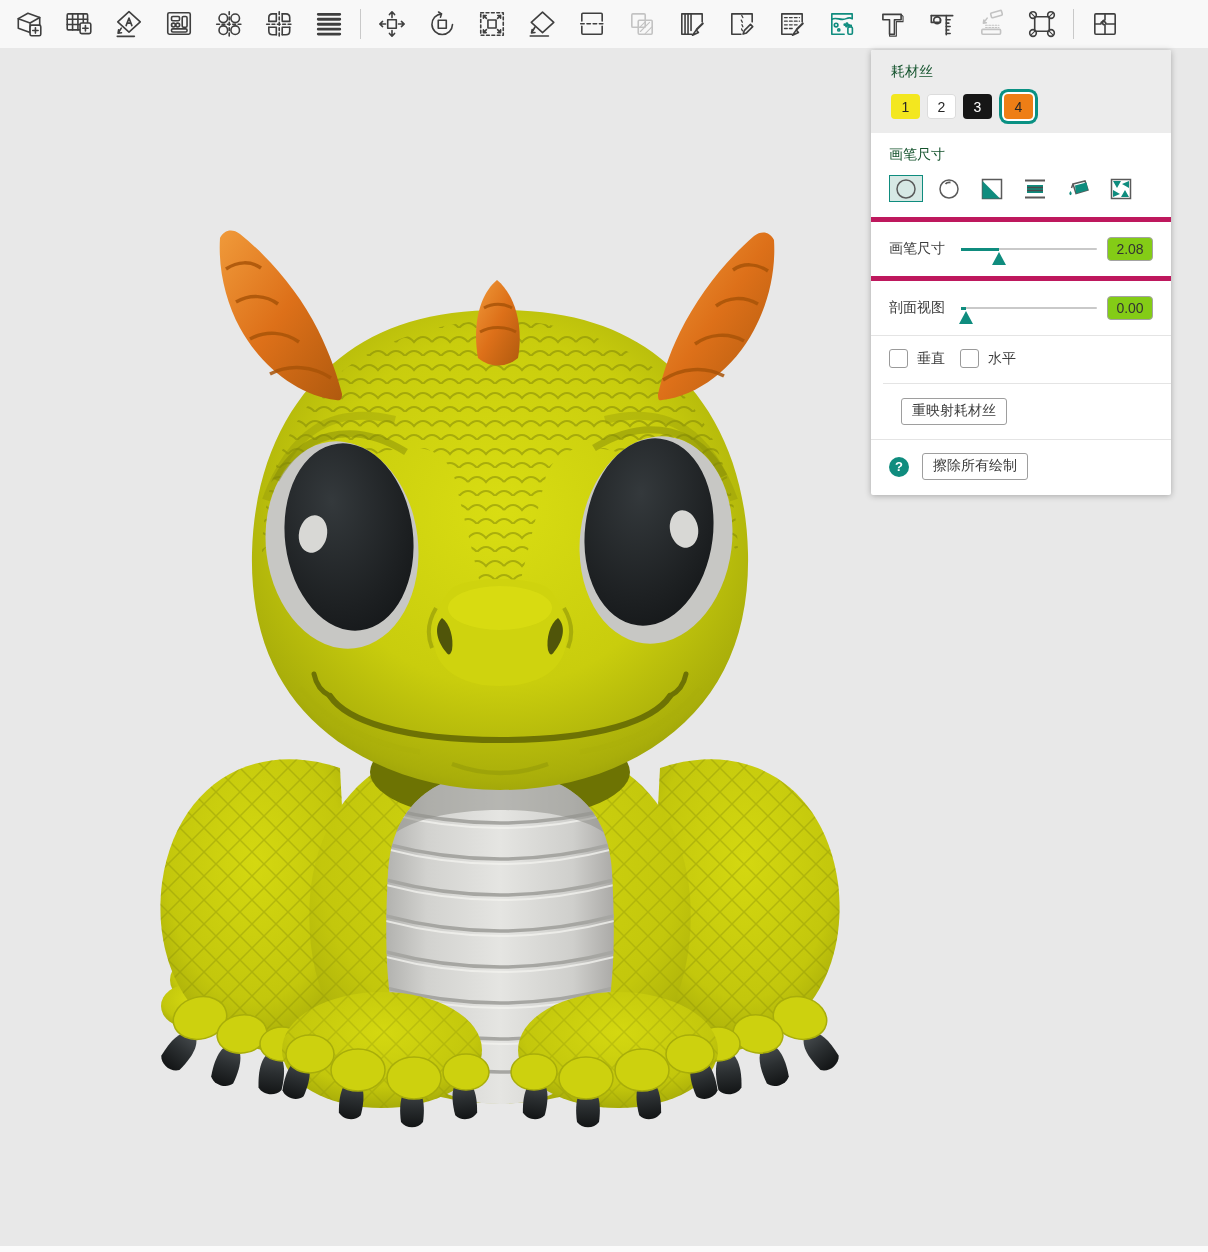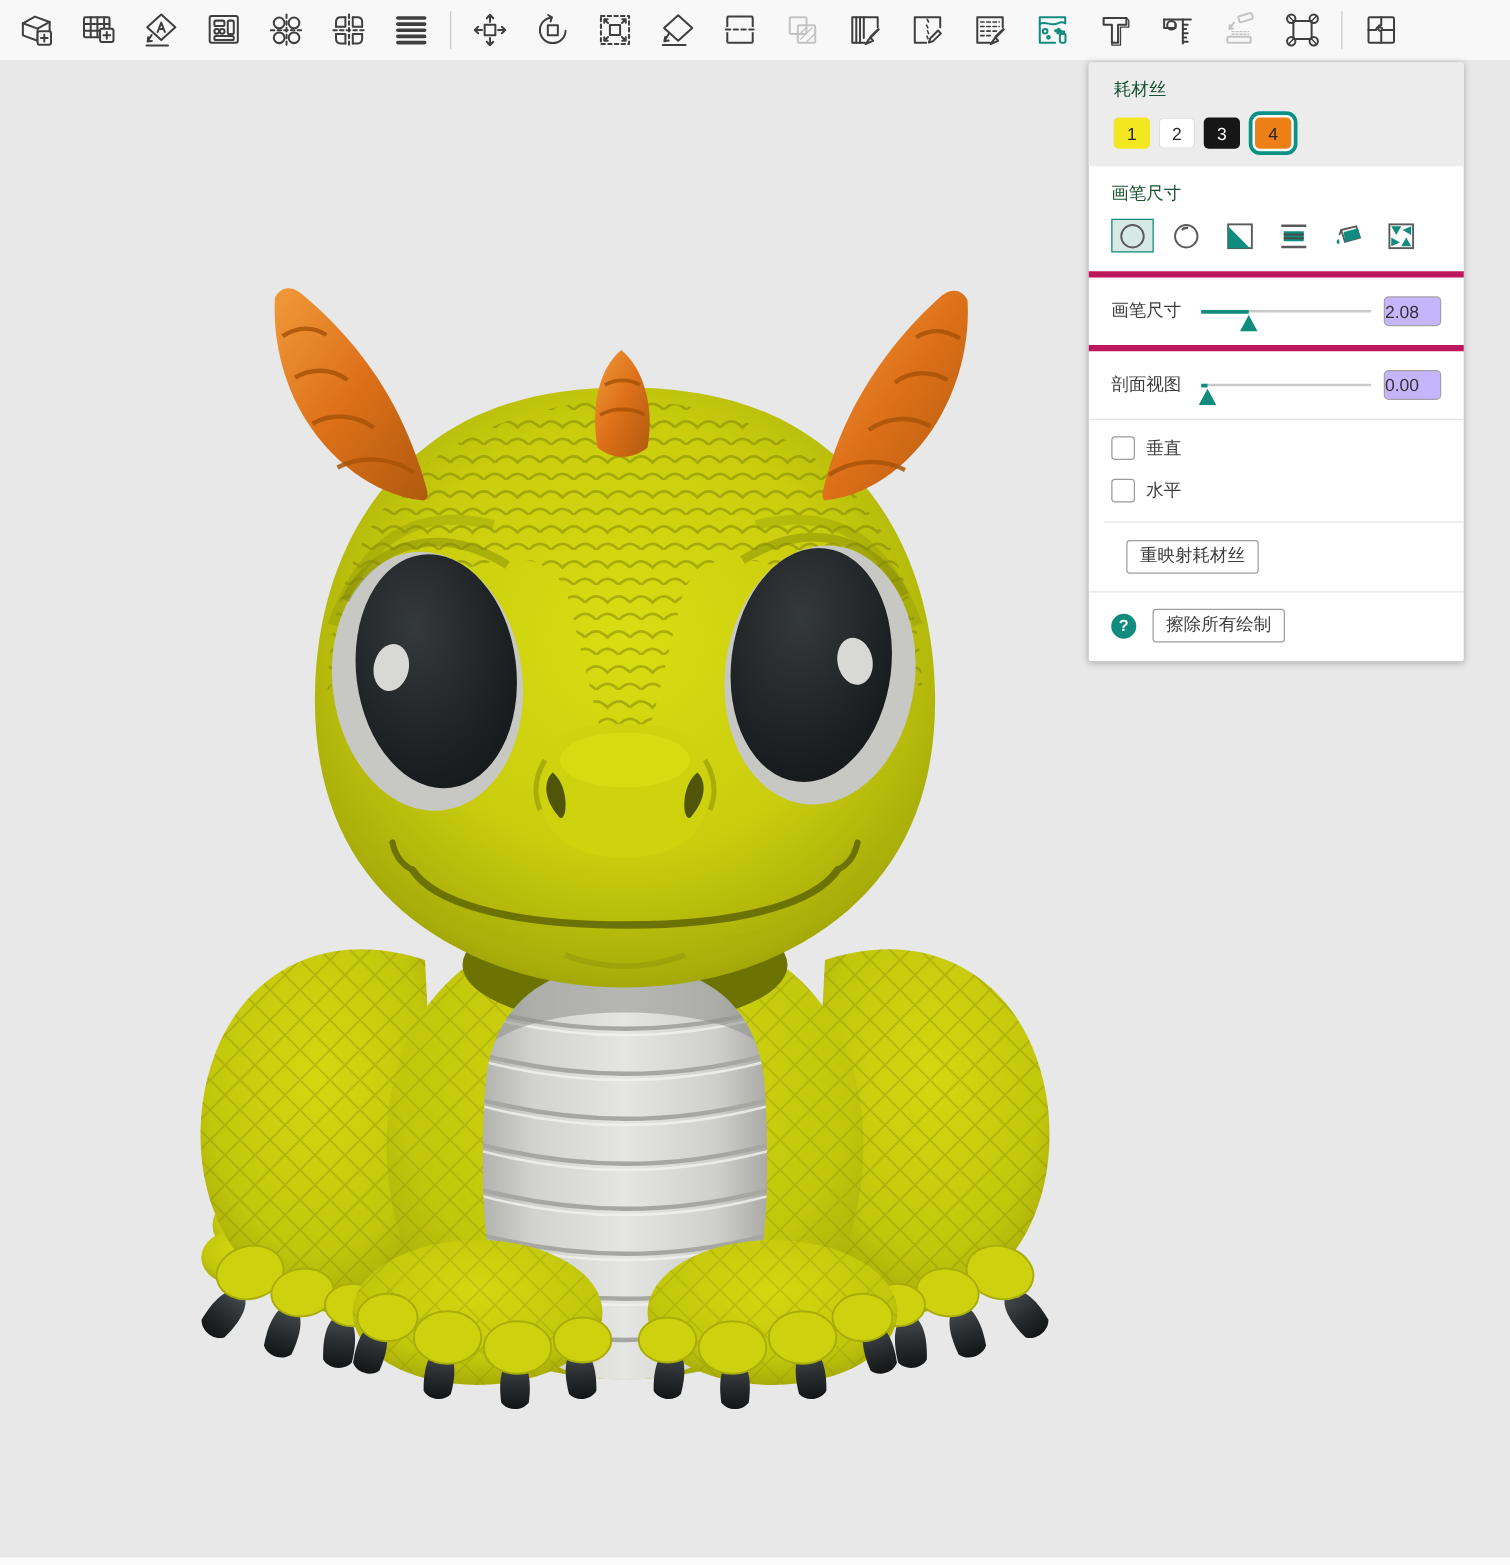--- a/index.html
+++ b/index.html
@@ -37,25 +37,25 @@
     border:1px solid transparent;background:none;padding:0;cursor:pointer;}
   .chip.selected{background:#d7e9e5;border:1px solid #0f8c7e;}
   .chip svg{stroke:#5a5a5a;fill:none;stroke-width:1.5;}
   .slider-row{display:flex;align-items:center;gap:10px;padding:15px 18px;border-top:5px solid #be185d;}
   .slider-label{font-size:14px;width:62px;flex:0 0 auto;}
   .track{position:relative;flex:1;height:2px;background:#c9c9c9;border-radius:1px;}
   .fill{position:absolute;left:0;top:-0.5px;height:3px;background:#0f8c7e;}
   .thumb{position:absolute;right:-7px;top:4px;width:0;height:0;
     border-left:7px solid transparent;border-right:7px solid transparent;
     border-bottom:13px solid #0f8c7e;}
-  .value-box{width:44px;height:22px;border:1px solid #a3a3a3;border-radius:4px;background:#c4b5fd;
-    font-size:14px;color:#333;text-align:left;padding:0;flex:0 0 auto;
+  .value-box{width:44px;height:22px;border:1px solid #a3a3a3;border-radius:4px;background:#84cc16;
+    font-size:14px;color:#333;text-align:center;padding:0;flex:0 0 auto;
     font-family:"Liberation Sans","DejaVu Sans",sans-serif;}
   .sec-checks{padding:13px 18px 15px;border-top:1px solid #e4e4e4;display:flex;
-    flex-direction:column;gap:15px;}
+    flex-direction:row;gap:15px;}
   .check-row{display:flex;align-items:center;gap:9px;font-size:14px;}
   .checkbox{width:17px;height:17px;border:1px solid #9a9a9a;border-radius:3px;background:#fff;
     flex:0 0 auto;cursor:pointer;}
   .sec-remap{padding:14px 18px;border-top:1px solid #e4e4e4;margin-left:12px;}
   .btn{display:inline-block;padding:3px 10px 4px;border:1px solid #9e9e9e;border-radius:3px;
     background:#fff;font-size:14px;color:#3c3c3c;cursor:pointer;
     font-family:"Liberation Sans","DejaVu Sans",sans-serif;}
   .sec-erase{padding:13px 18px 15px;border-top:1px solid #e4e4e4;display:flex;
     align-items:center;gap:13px;}
   .help{width:20px;height:20px;border-radius:50%;background:#0f8c7e;color:#fff;font-size:13px;

